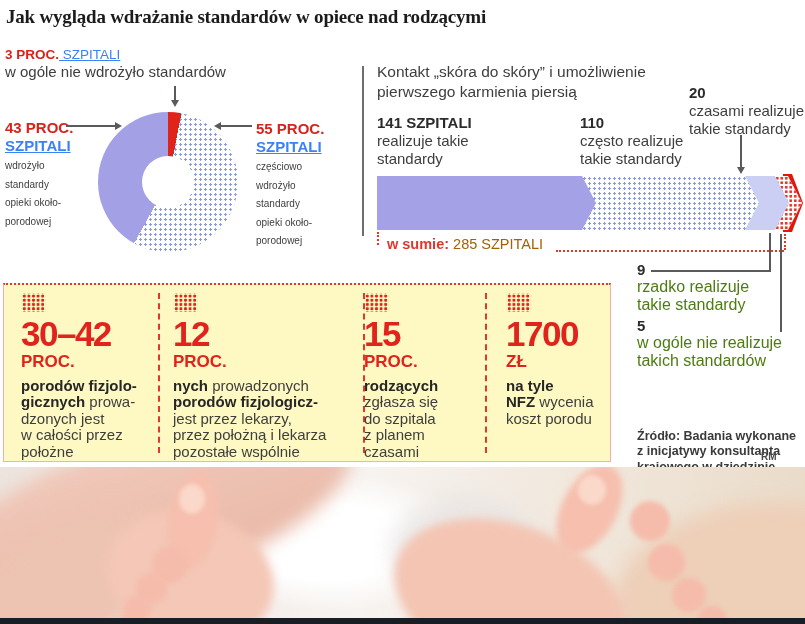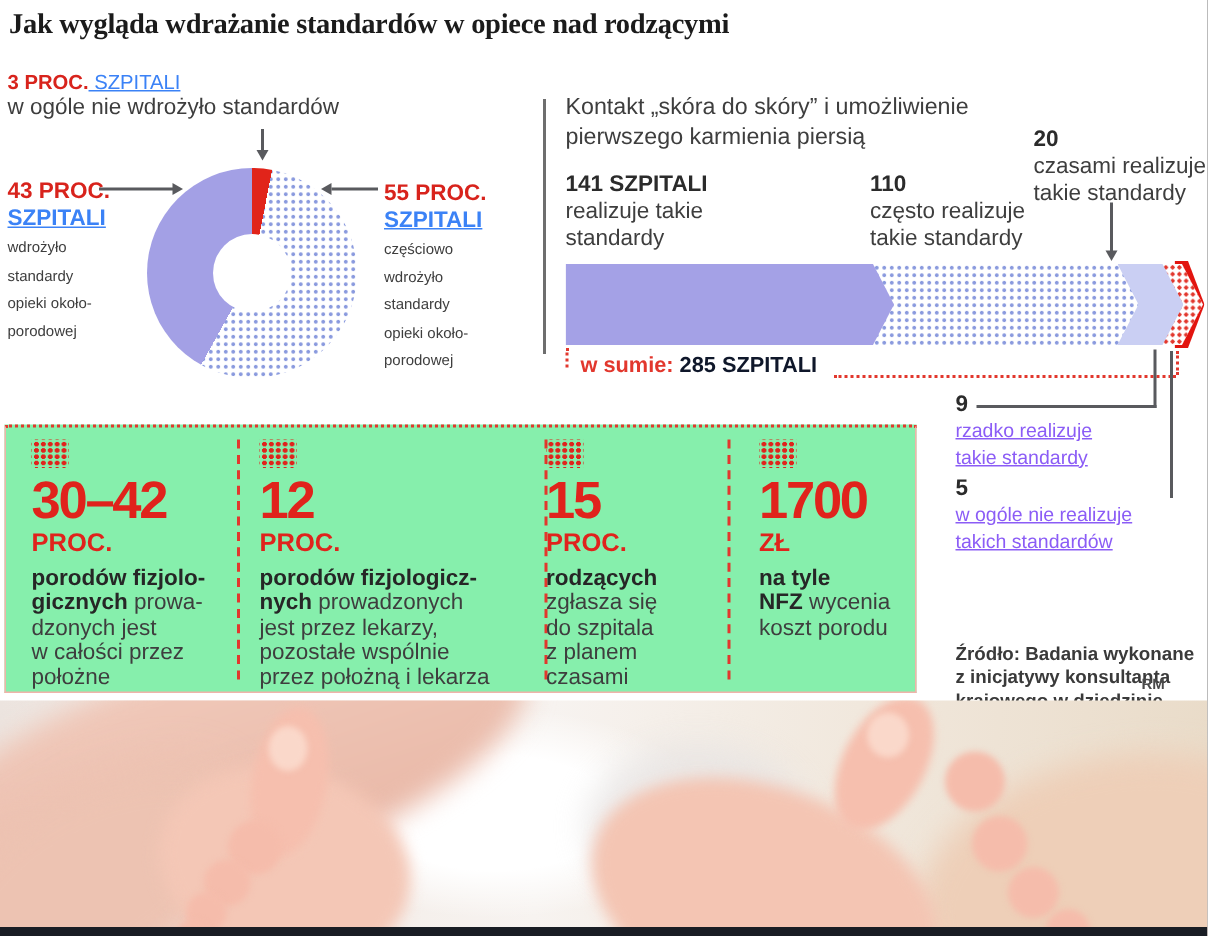--- a/index.html
+++ b/index.html
@@ -48,30 +48,30 @@
   .bar-heading{left:377px;top:62px;width:345px;font-size:15.5px;line-height:19.5px;color:#3e3e3e;}
   .bar-label-val{font-size:15px;font-weight:700;color:#2b2b2b;line-height:18px;}
   .bar-label-txt{font-size:15px;color:#3e3e3e;line-height:18px;}
   .bar{left:377px;top:176px;width:425px;height:54px;}
   .seg{position:absolute;top:0;height:54px;
        clip-path:polygon(0 0, calc(100% - 14px) 0, 100% 50%, calc(100% - 14px) 100%, 0 100%);}
   .dots-blue{background-color:#fff;background-image:radial-gradient(circle,#8a9ade 1.15px, rgba(0,0,0,0) 1.4px);background-size:5px 5px;}
   .dots-red{background-color:#fff;background-image:radial-gradient(circle,#e2372d 1.25px, rgba(0,0,0,0) 1.5px);background-size:4.5px 4.5px;}
   .sumie{left:387px;top:236px;font-size:14.5px;}
   .sumie .pre1{color:#e2372d;font-weight:600;}
-  .sumie .tot{color:#0f172a;font-weight:700;text-align:center;}
+  .sumie .tot{color:#a16207;font-weight:400;text-align:center;}
 
   
   .sm-val{font-size:15px;font-weight:700;color:#2b2b2b;}
-  .sm-txt{font-size:13px;color:#8b5cf6;line-height:17.5px;text-decoration:underline;}
+  .sm-txt{font-size:16px;color:#4d7c0f;line-height:17.5px;}
   .source{left:637px;top:381px;width:168px;font-size:12.5px;font-weight:700;color:#3a3a3a;line-height:15.4px;margin-top:48px;}
   .credit{left:761px;top:451px;font-size:10px;font-weight:700;color:#4a4a4a;text-align:right;}
 
   
-  .panel{left:3px;top:283px;width:606px;height:176px;background:#86efac;
+  .panel{left:3px;top:283px;width:606px;height:176px;background:#fef9c3;
          border:1px solid #f0b3aa;border-top:2px dotted #e2372d;}
   .panel .vsep{position:absolute;top:8px;bottom:8px;border-left:2px dashed #e2372d;width:0;}
   .statbox{position:absolute;top:8px;}
   .stat-icon{width:25px;height:19px;margin-bottom:5px;
     background-image:radial-gradient(circle,#e0231c 1.5px, rgba(0,0,0,0) 1.75px);
     background-size:4.6px 4.2px;background-position:1px 1px;}
   .stat-num{font-size:35px;font-weight:700;color:#e0231c;line-height:34px;letter-spacing:-1.5px;}
   .stat-unit{font-size:17px;font-weight:700;color:#e0231c;line-height:19px;margin-top:1px;}
   .stat-body{margin-top:7px;font-size:15px;line-height:16.4px;color:#3e3e3e;}
   .stat-body b{color:#262626;}
@@ -219,25 +219,25 @@
         <div><b></b><span>w całości przez</span></div>
         <div><b></b><span>położne</span></div>
       </div>
     </div>
 
     <div class="statbox" style="left:169px;">
       <div class="stat-icon"></div>
       <div class="stat-num">12</div>
       <div class="stat-unit">PROC.</div>
       <div class="stat-body">
+        <div><b>nych</b><span> prowadzonych</span></div>
         <div><b>porodów fizjologicz-</b><span></span></div>
-        <div><b>nych</b><span> prowadzonych</span></div>
         <div><b></b><span>jest przez lekarzy,</span></div>
+        <div><b></b><span>przez położną i lekarza</span></div>
         <div><b></b><span>pozostałe wspólnie</span></div>
-        <div><b></b><span>przez położną i lekarza</span></div>
       </div>
     </div>
 
     <div class="statbox" style="left:360px;">
       <div class="stat-icon"></div>
       <div class="stat-num">15</div>
       <div class="stat-unit">PROC.</div>
       <div class="stat-body">
         <div><b>rodzących</b><span></span></div>
         <div><b></b><span>zgłasza się</span></div>

